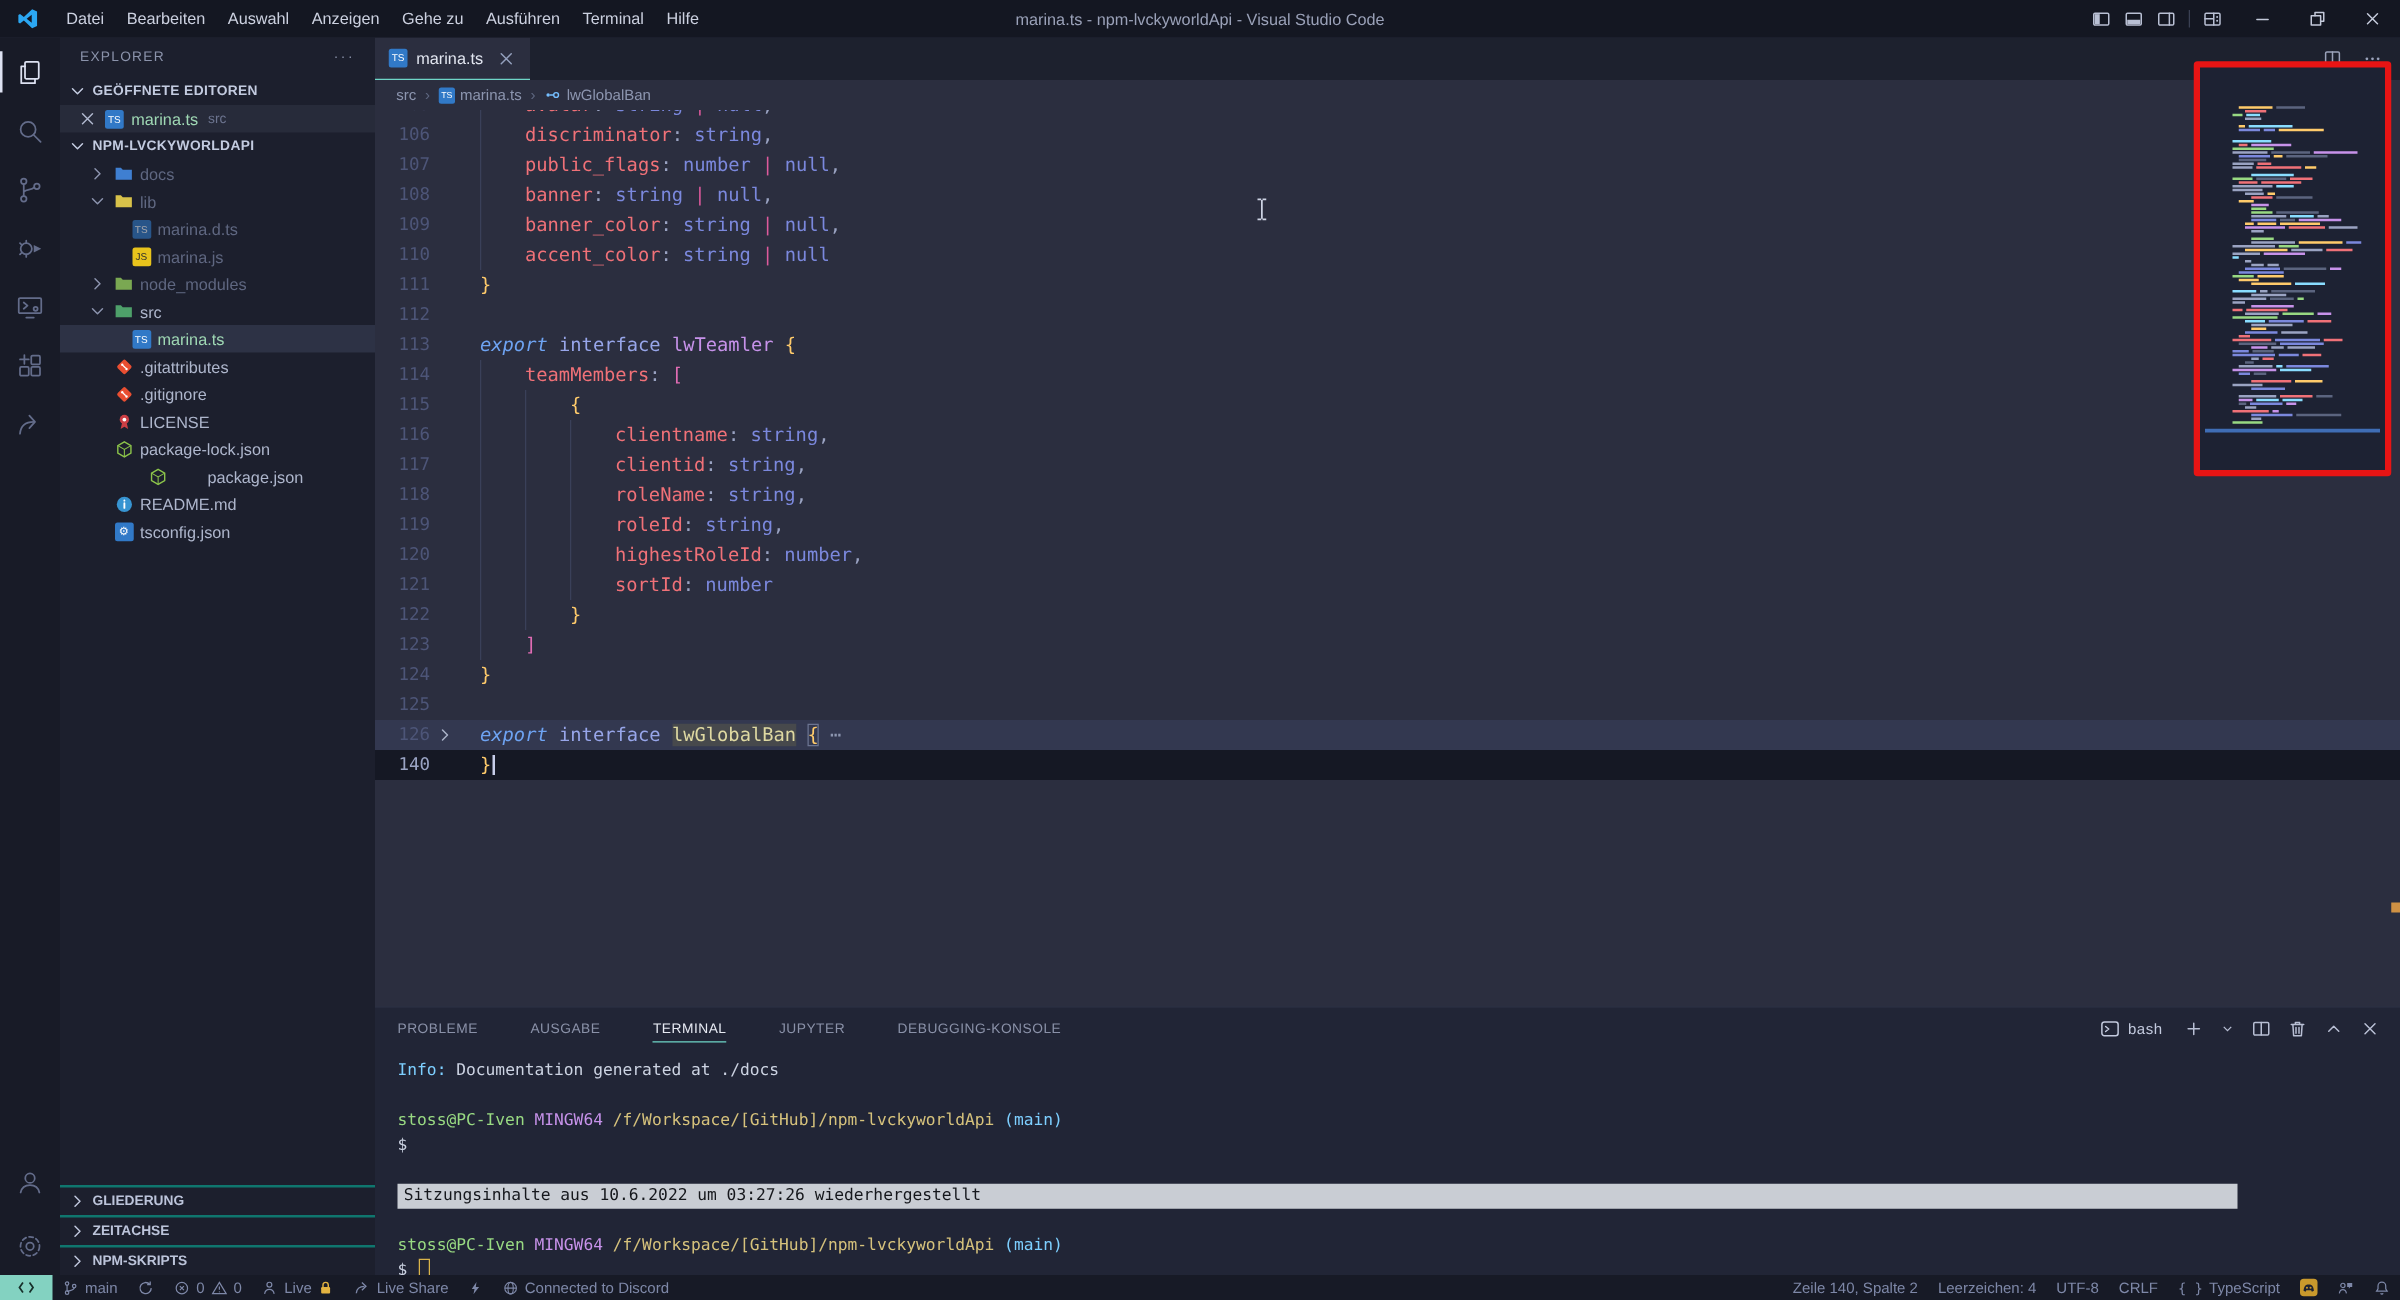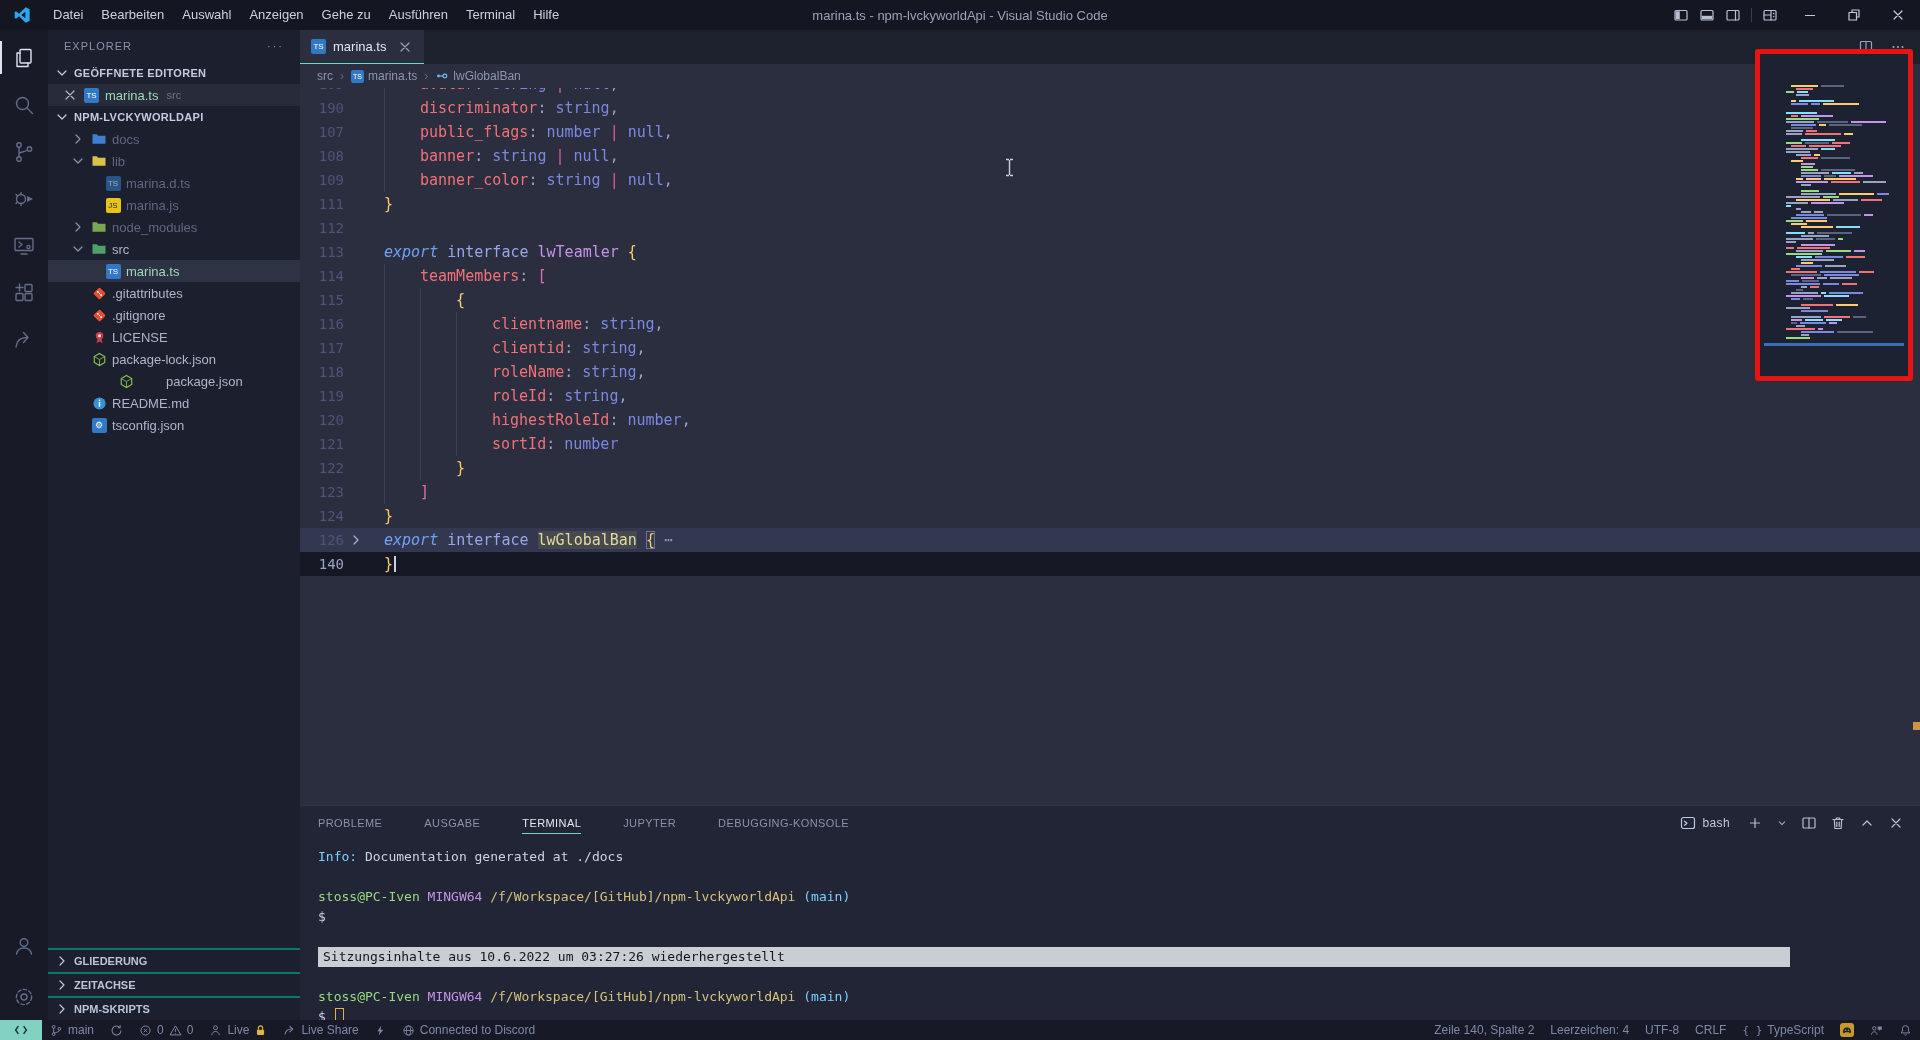--- a/index.html
+++ b/index.html
@@ -510,38 +510,40 @@
                 <circle cx="11.3" cy="8" r="2.2"></circle>
               </svg>
             </span>
           <span>lwGlobalBan</span>
         </span>
       </div>
 
       <div class="code">
         <div class="code-lines">
             <div class="code-line"><span class="lnum">105</span><span class="foldcol"></span><span class="ltext"><span class="ig"></span><span class="toks"><span class="tk-prop">avatar</span><span class="tk-punct">:</span><span class="tk-type"> string</span><span class="tk-plain"> </span><span class="tk-op">|</span><span class="tk-type"> null</span><span class="tk-punct">,</span></span></span></div>
-            <div class="code-line"><span class="lnum">190</span><span class="foldcol"></span><span class="ltext"><span class="ig"></span><span class="toks"><span class="tk-prop">discriminator</span><span class="tk-punct">:</span><span class="tk-type"> string</span><span class="tk-punct">,</span></span></span></div>
+            <div class="code-line"><span class="lnum">106</span><span class="foldcol"></span><span class="ltext"><span class="ig"></span><span class="toks"><span class="tk-prop">discriminator</span><span class="tk-punct">:</span><span class="tk-type"> string</span><span class="tk-punct">,</span></span></span></div>
             <div class="code-line"><span class="lnum">107</span><span class="foldcol"></span><span class="ltext"><span class="ig"></span><span class="toks"><span class="tk-prop">public_flags</span><span class="tk-punct">:</span><span class="tk-type"> number</span><span class="tk-plain"> </span><span class="tk-op">|</span><span class="tk-type"> null</span><span class="tk-punct">,</span></span></span></div>
             <div class="code-line"><span class="lnum">108</span><span class="foldcol"></span><span class="ltext"><span class="ig"></span><span class="toks"><span class="tk-prop">banner</span><span class="tk-punct">:</span><span class="tk-type"> string</span><span class="tk-plain"> </span><span class="tk-op">|</span><span class="tk-type"> null</span><span class="tk-punct">,</span></span></span></div>
             <div class="code-line"><span class="lnum">109</span><span class="foldcol"></span><span class="ltext"><span class="ig"></span><span class="toks"><span class="tk-prop">banner_color</span><span class="tk-punct">:</span><span class="tk-type"> string</span><span class="tk-plain"> </span><span class="tk-op">|</span><span class="tk-type"> null</span><span class="tk-punct">,</span></span></span></div>
+            <div class="code-line"><span class="lnum">110</span><span class="foldcol"></span><span class="ltext"><span class="ig"></span><span class="toks"><span class="tk-prop">accent_color</span><span class="tk-punct">:</span><span class="tk-type"> string</span><span class="tk-plain"> </span><span class="tk-op">|</span><span class="tk-type"> null</span></span></span></div>
             <div class="code-line"><span class="lnum">111</span><span class="foldcol"></span><span class="ltext"><span class="toks"><span class="tk-brace1">}</span></span></span></div>
             <div class="code-line"><span class="lnum">112</span><span class="foldcol"></span><span class="ltext"><span class="toks"></span></span></div>
             <div class="code-line"><span class="lnum">113</span><span class="foldcol"></span><span class="ltext"><span class="toks"><span class="tk-kw">export</span><span class="tk-plain"> </span><span class="tk-kw2">interface</span><span class="tk-plain"> </span><span class="tk-class">lwTeamler</span><span class="tk-plain"> </span><span class="tk-brace1">{</span></span></span></div>
             <div class="code-line"><span class="lnum">114</span><span class="foldcol"></span><span class="ltext"><span class="ig"></span><span class="toks"><span class="tk-prop">teamMembers</span><span class="tk-punct">:</span><span class="tk-plain"> </span><span class="tk-brace2">[</span></span></span></div>
             <div class="code-line"><span class="lnum">115</span><span class="foldcol"></span><span class="ltext"><span class="ig"></span><span class="ig"></span><span class="toks"><span class="tk-brace1">{</span></span></span></div>
             <div class="code-line"><span class="lnum">116</span><span class="foldcol"></span><span class="ltext"><span class="ig"></span><span class="ig"></span><span class="ig"></span><span class="toks"><span class="tk-prop">clientname</span><span class="tk-punct">:</span><span class="tk-type"> string</span><span class="tk-punct">,</span></span></span></div>
             <div class="code-line"><span class="lnum">117</span><span class="foldcol"></span><span class="ltext"><span class="ig"></span><span class="ig"></span><span class="ig"></span><span class="toks"><span class="tk-prop">clientid</span><span class="tk-punct">:</span><span class="tk-type"> string</span><span class="tk-punct">,</span></span></span></div>
             <div class="code-line"><span class="lnum">118</span><span class="foldcol"></span><span class="ltext"><span class="ig"></span><span class="ig"></span><span class="ig"></span><span class="toks"><span class="tk-prop">roleName</span><span class="tk-punct">:</span><span class="tk-type"> string</span><span class="tk-punct">,</span></span></span></div>
             <div class="code-line"><span class="lnum">119</span><span class="foldcol"></span><span class="ltext"><span class="ig"></span><span class="ig"></span><span class="ig"></span><span class="toks"><span class="tk-prop">roleId</span><span class="tk-punct">:</span><span class="tk-type"> string</span><span class="tk-punct">,</span></span></span></div>
             <div class="code-line"><span class="lnum">120</span><span class="foldcol"></span><span class="ltext"><span class="ig"></span><span class="ig"></span><span class="ig"></span><span class="toks"><span class="tk-prop">highestRoleId</span><span class="tk-punct">:</span><span class="tk-type"> number</span><span class="tk-punct">,</span></span></span></div>
             <div class="code-line"><span class="lnum">121</span><span class="foldcol"></span><span class="ltext"><span class="ig"></span><span class="ig"></span><span class="ig"></span><span class="toks"><span class="tk-prop">sortId</span><span class="tk-punct">:</span><span class="tk-type"> number</span></span></span></div>
             <div class="code-line"><span class="lnum">122</span><span class="foldcol"></span><span class="ltext"><span class="ig"></span><span class="ig"></span><span class="toks"><span class="tk-brace1">}</span></span></span></div>
             <div class="code-line"><span class="lnum">123</span><span class="foldcol"></span><span class="ltext"><span class="ig"></span><span class="toks"><span class="tk-brace2">]</span></span></span></div>
             <div class="code-line"><span class="lnum">124</span><span class="foldcol"></span><span class="ltext"><span class="toks"><span class="tk-brace1">}</span></span></span></div>
+            <div class="code-line"><span class="lnum">125</span><span class="foldcol"></span><span class="ltext"><span class="toks"></span></span></div>
             <div class="code-line hl-line"><span class="lnum">126</span><span class="foldcol"><svg width="16" height="16" viewBox="0 0 16 16" fill="none" stroke="currentColor" stroke-width="1.2" stroke-linecap="round" stroke-linejoin="round">
                   <path d="M6 4l4 4-4 4"></path>
                 </svg></span><span class="ltext"><span class="toks"><span class="tk-kw">export</span><span class="tk-plain"> </span><span class="tk-kw2">interface</span><span class="tk-plain"> </span><span class="tk-hl">lwGlobalBan</span><span class="tk-plain"> </span><span class="tk-box">{</span><span class="tk-fold"> ⋯</span></span></span></div>
             <div class="code-line cur-line"><span class="lnum">140</span><span class="foldcol"></span><span class="ltext"><span class="toks"><span class="tk-brace1">}</span><span class="caret"></span></span></span></div>
           </div>
         <div class="ruler-mark"></div>
       </div>
 
       <div class="shot-box">
         <div class="mini-rows">

